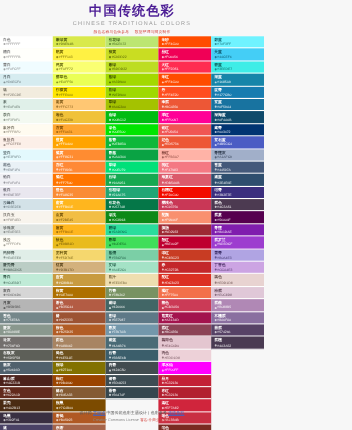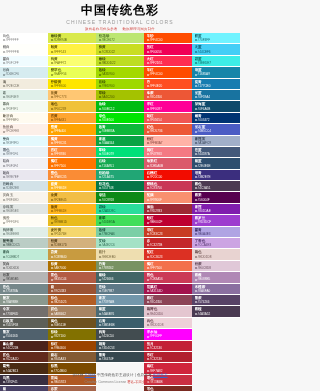--- a/index.html
+++ b/index.html
@@ -8,21 +8,21 @@
     background:#f7f7f7;
     font-family:"Liberation Sans","DejaVu Sans",sans-serif;
     -webkit-font-smoothing:none;
   }
   .page{position:relative;width:240px;height:391px;box-sizing:border-box;}
 
   
   .header{text-align:center;padding-top:3px;}
   .title{
     font-size:12px;font-weight:bold;letter-spacing:1px;
-    color:#000000;line-height:14px;
+    color:#4c1d95;line-height:14px;
   }
   .subtitle{
     font-size:5px;letter-spacing:1.1px;color:#9a9a9a;
     line-height:8px;margin-top:1px;text-transform:uppercase;
   }
   .sublinks{
     font-size:3.4px;color:#d2453f;line-height:6px;margin-top:0px;
     letter-spacing:.2px;
   }
   .sublinks span{margin:0 2px;}

